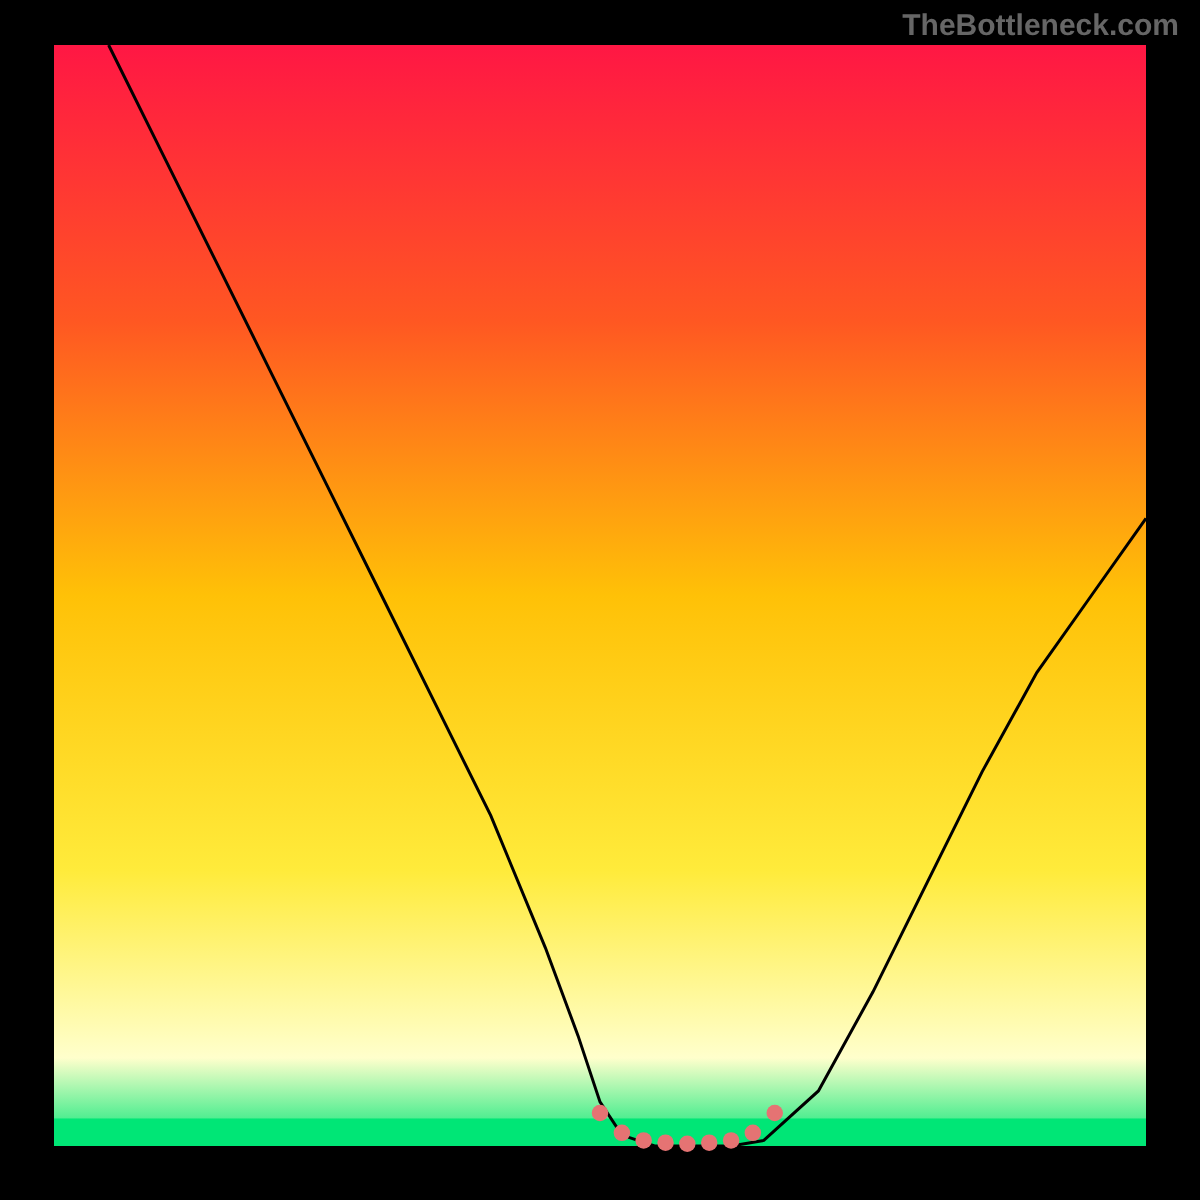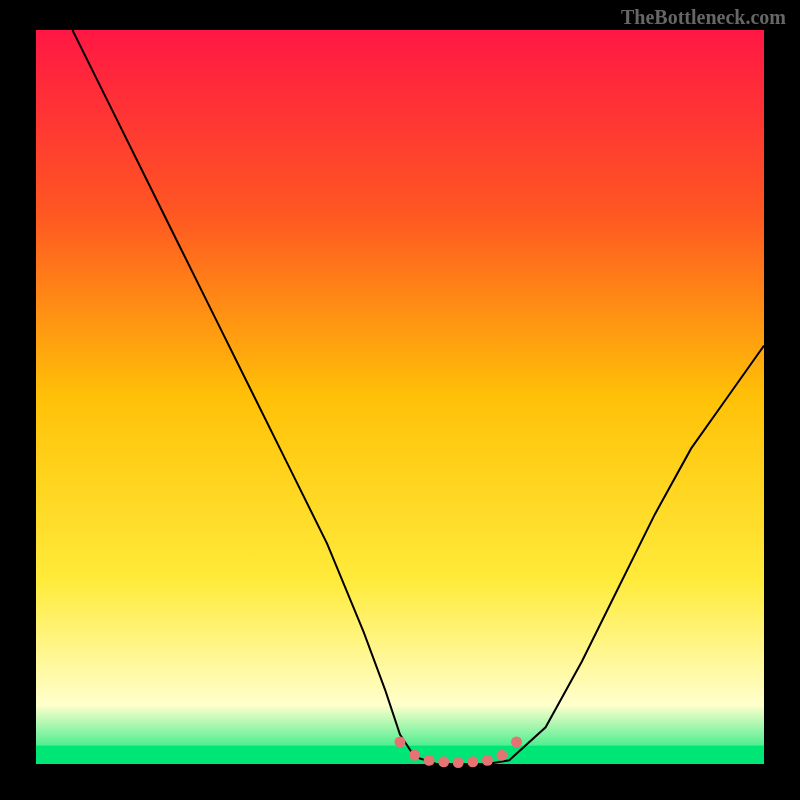--- a/index.html
+++ b/index.html
@@ -17,21 +17,20 @@
     height: 800px;
   }
   .watermark {
     position: absolute;
     top: 6px;
     right: 14px;
     color: #666;
     font-size: 20px;
     font-weight: bold;
     z-index: 10;
-    font-family: Liberation Serif, serif;
   }
   svg {
     display: block;
   }
 </style>
 </head>
 <body>
 
 <div class="container">
   <div class="watermark">TheBottleneck.com</div>

